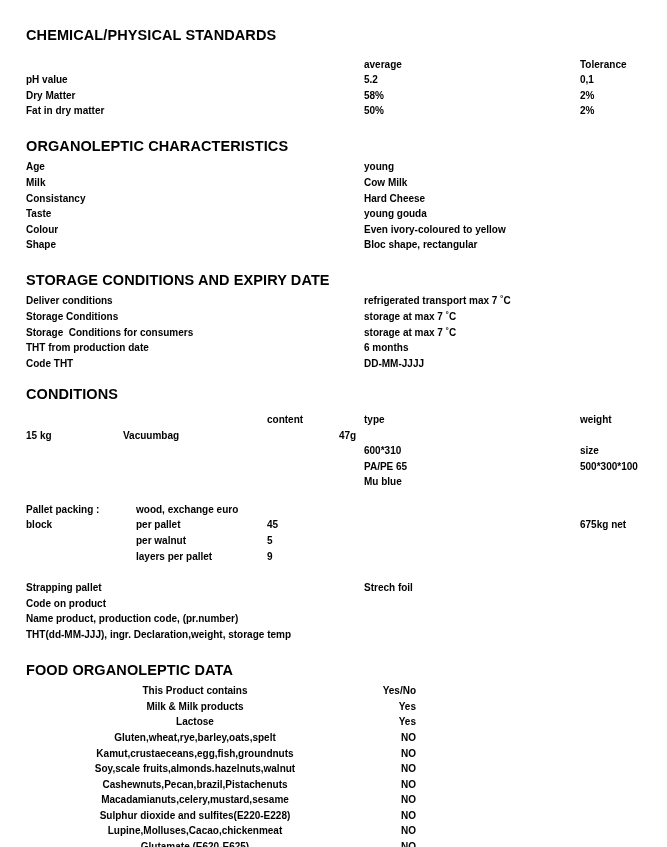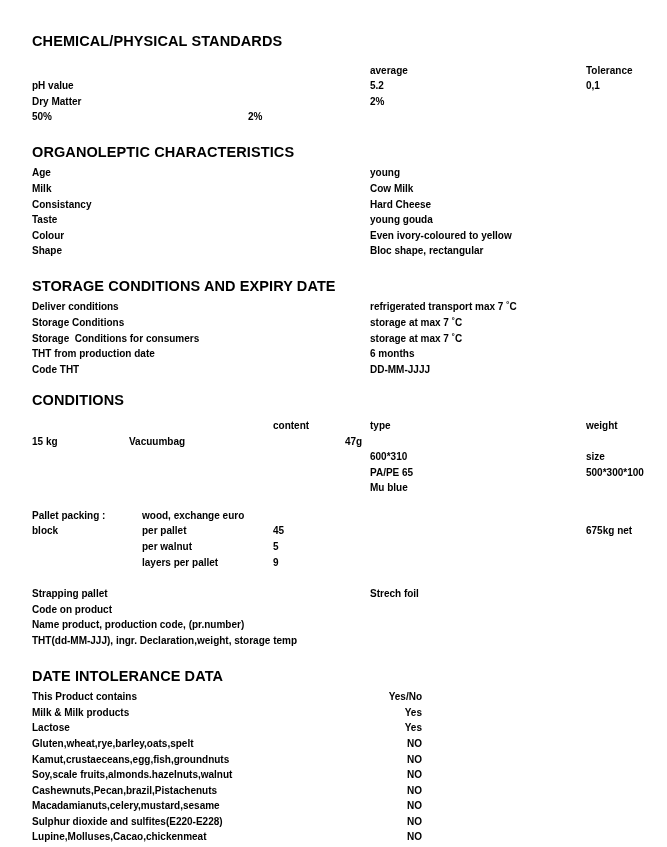--- a/index.html
+++ b/index.html
@@ -11,21 +11,21 @@
     width: 667px;
     height: 847px;
     font-family: "Liberation Sans", sans-serif;
     color: #000000;
     -webkit-font-smoothing: antialiased;
   }
   .page {
     position: relative;
     width: 667px;
     height: 847px;
-    padding: 18px;
+    padding: 12px;
     box-sizing: border-box;
     overflow: hidden;
   }
   .section {
     padding-left: 14px;
     padding-right: 8px;
   }
   .sec-title {
     font-size: 14.5px;
     font-weight: bold;
@@ -52,21 +52,21 @@
   .p-type    { width: 216px; flex: 0 0 216px; }
   .p-weight  { flex: 1 1 auto; }
 
   
   .pal-a { width: 110px; flex: 0 0 110px; }
   .pal-b { width: 131px; flex: 0 0 131px; }
   .pal-c { width: 313px; flex: 0 0 313px; }
   .pal-d { flex: 1 1 auto; }
 
   
-  .i-label { width: 338px; flex: 0 0 338px; }
+  .i-label { width: 338px; flex: 0 0 338px; text-align: center; }
   .i-val   { width: 52px; flex: 0 0 52px; text-align: right; }
 
   .gap-6  { height: 6px; }
   .gap-10 { height: 10px; }
   .gap-12 { height: 12px; }
   .gap-14 { height: 14px; }
   .gap-16 { height: 16px; }
   .gap-20 { height: 20px; }
   .spacer-top { height: 16px; }
 </style>
@@ -85,23 +85,25 @@
       <span class="c-mid">average</span>
       <span class="c-right">Tolerance</span>
     </div>
     <div class="row">
       <span class="c-label">pH value</span>
       <span class="c-mid">5.2</span>
       <span class="c-right">0,1</span>
     </div>
     <div class="row">
       <span class="c-label">Dry Matter</span>
+      <span class="c-mid">58%</span>
       <span class="c-right">2%</span>
     </div>
     <div class="row">
+      <span class="c-label">Fat in dry matter</span>
       <span class="c-mid">50%</span>
       <span class="c-right">2%</span>
     </div>
   </div>
 
   <div class="gap-20"></div>
 
   <div class="section">
     <div class="sec-title">ORGANOLEPTIC CHARACTERISTICS</div>
     <div class="gap-6"></div>
@@ -236,21 +238,21 @@
     </div>
     <div class="row">
       <span class="c-label">THT(dd-MM-JJJ), ingr. Declaration,weight, storage temp</span>
       <span class="c-right"></span>
     </div>
   </div>
 
   <div class="gap-20"></div>
 
   <div class="section">
-    <div class="sec-title">DATE INTOLERANCE DATA</div>
+    <div class="sec-title">FOOD ORGANOLEPTIC DATA</div>
     <div class="gap-6"></div>
     <div class="row">
       <span class="i-label">This Product contains</span>
       <span class="i-val">Yes/No</span>
     </div>
     <div class="row">
       <span class="i-label">Milk &amp; Milk products</span>
       <span class="i-val">Yes</span>
     </div>
     <div class="row">

